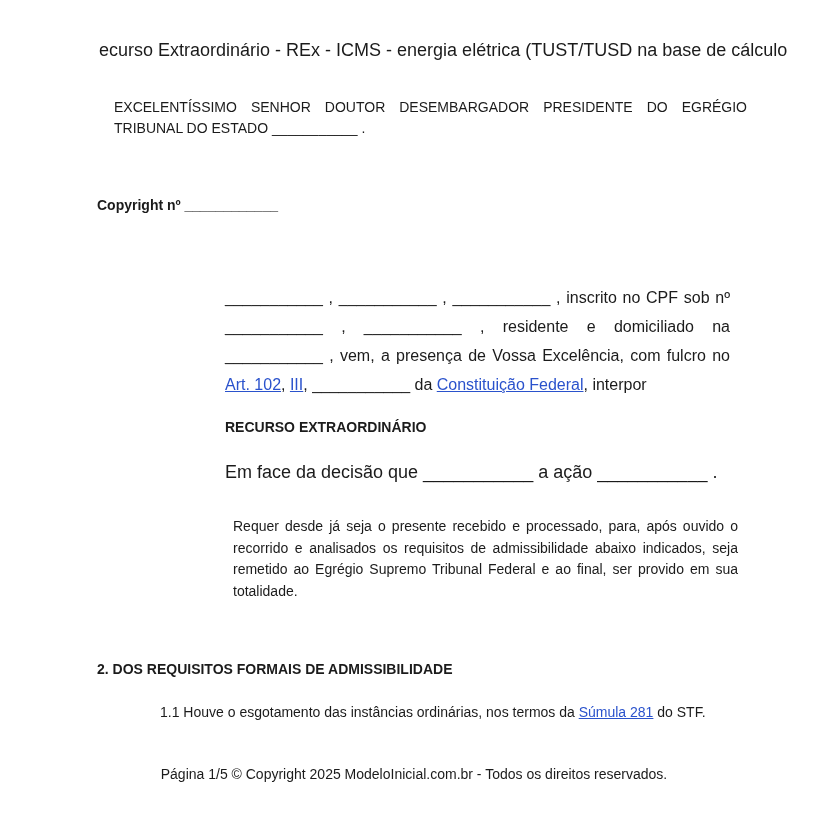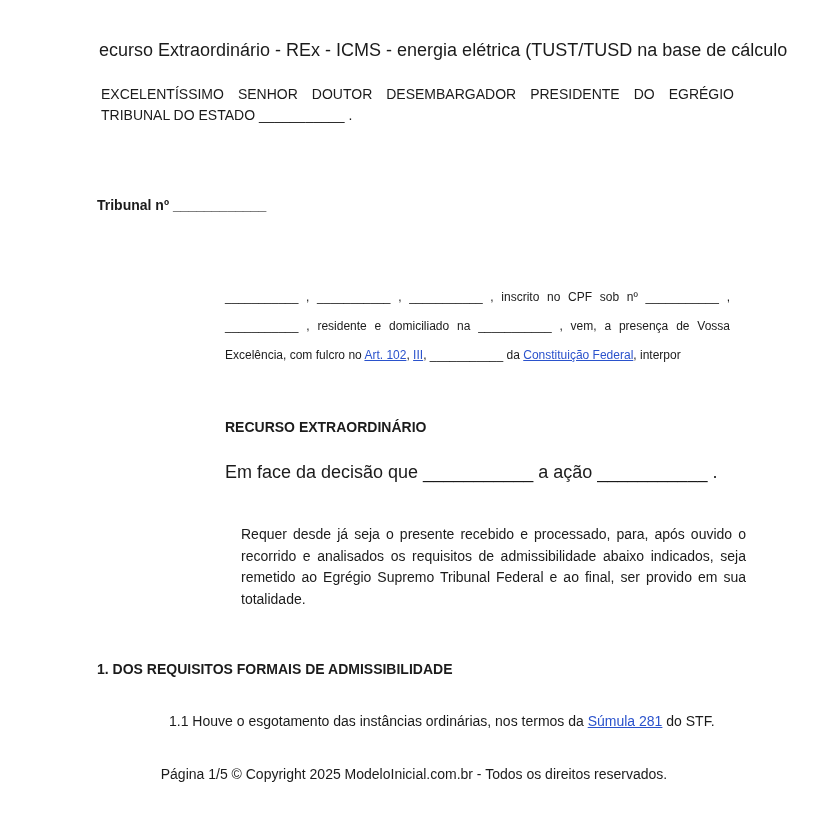--- a/index.html
+++ b/index.html
@@ -21,34 +21,34 @@
     white-space: nowrap;
     overflow: hidden;
   }
   .addressee {
     position: absolute;
     left: 97px; top: 80px;
     width: 633px;
     font-size: 14px;
     line-height: 21px;
     text-align: justify;
-    margin: 4px;
+    margin: 17px;
   }
   .processo {
     position: absolute;
     left: 97px; top: 197px;
     font-size: 14px;
     font-weight: bold;
     margin: 0;
   }
   .intro {
     position: absolute;
     left: 225px; top: 283px;
     width: 505px;
-    font-size: 12px;
+    font-size: 16px;
     line-height: 29px;
     text-align: justify;
     margin: 0;
   }
   .recurso-heading {
     position: absolute;
     left: 225px; top: 419px;
     width: 505px;
     font-size: 14px;
     font-weight: bold;
@@ -62,35 +62,35 @@
     font-size: 18px;
     margin: 0;
   }
   .request {
     position: absolute;
     left: 225px; top: 508px;
     width: 505px;
     font-size: 14px;
     line-height: 21.5px;
     text-align: justify;
-    margin: 16px;
+    margin: 8px;
   }
   .section1 {
     position: absolute;
     left: 97px; top: 661px;
     font-size: 14px;
     font-weight: bold;
     margin: 0;
   }
   .item11 {
     position: absolute;
     left: 160px; top: 704px;
     width: 570px;
     font-size: 14px;
-    margin: 9px;
+    margin: 0;
   }
   .doc-footer {
     position: absolute;
     left: 0; top: 766px;
     width: 828px;
     text-align: center;
     font-size: 14px;
     margin: 0;
   }
   a.doc-link {
@@ -101,29 +101,29 @@
 </style>
 </head>
 <body>
 
 <div class="page">
 
   <div class="doc-title">ecurso Extraordinário - REx - ICMS - energia elétrica (TUST/TUSD na base de cálculo</div>
 
   <p class="addressee">EXCELENTÍSSIMO SENHOR DOUTOR DESEMBARGADOR PRESIDENTE DO EGRÉGIO TRIBUNAL DO ESTADO ___________ .</p>
 
-  <p class="processo">Tribunal nº ____________</p>
+  <p class="processo">Copyright nº ____________</p>
 
   <p class="intro"><span>___________ , ___________ , ___________ , inscrito no CPF sob nº ___________ , ___________ , residente e domiciliado na ___________ , vem, a presença de Vossa Excelência, com fulcro no </span><a class="doc-link">Art. 102</a><span>, </span><a class="doc-link">III</a><span>, ___________ da </span><a class="doc-link">Constituição Federal</a><span>, interpor</span></p>
 
   <p class="recurso-heading">RECURSO EXTRAORDINÁRIO</p>
 
   <p class="decision">Em face da decisão que ___________ a ação ___________ .</p>
 
   <p class="request">Requer desde já seja o presente recebido e processado, para, após ouvido o recorrido e analisados os requisitos de admissibilidade abaixo indicados, seja remetido ao Egrégio Supremo Tribunal Federal e ao final, ser provido em sua totalidade.</p>
 
-  <p class="section1">1. DOS REQUISITOS FORMAIS DE ADMISSIBILIDADE</p>
+  <p class="section1">2. DOS REQUISITOS FORMAIS DE ADMISSIBILIDADE</p>
 
   <p class="item11"><span>1.1 Houve o esgotamento das instâncias ordinárias, nos termos da </span><a class="doc-link">Súmula 281</a><span> do STF.</span></p>
 
   <p class="doc-footer">Página 1/5 © Copyright 2025 ModeloInicial.com.br - Todos os direitos reservados.</p>
 
 </div>
 
 </body></html>

